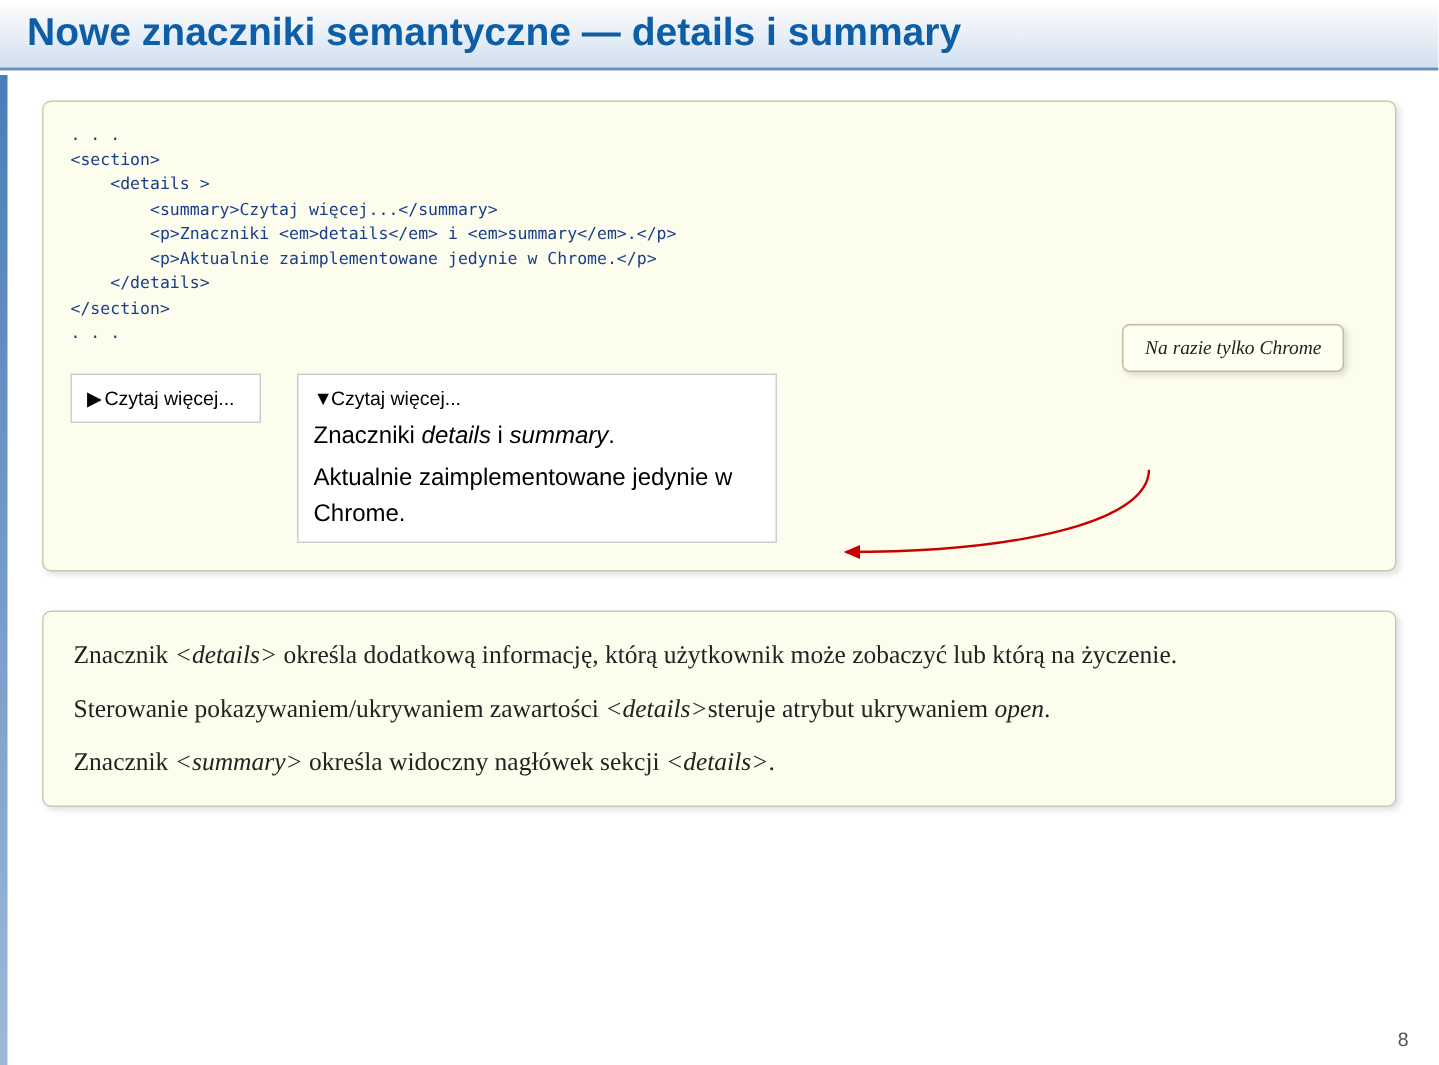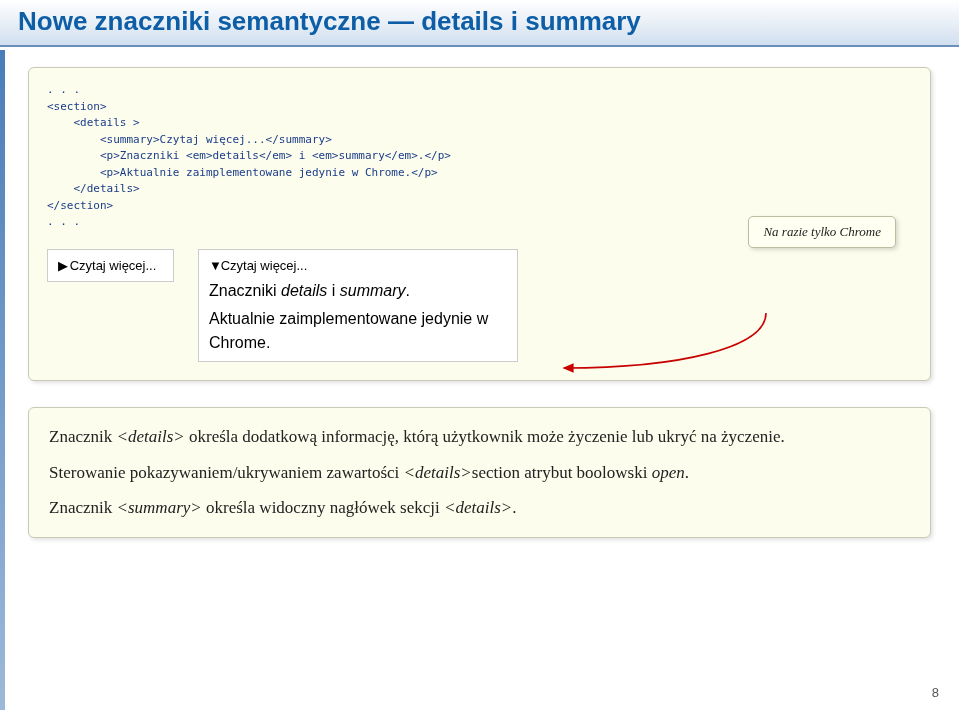--- a/index.html
+++ b/index.html
@@ -158,20 +158,20 @@
       <defs>
         <marker id="ah" markerWidth="8" markerHeight="8" refX="6" refY="3" orient="auto">
           <path d="M0,0 L7,3 L0,6 Z" fill="#c80000"></path>
         </marker>
       </defs>
       <path d="M 247,0 C 247,35 160,55 45,55" stroke="#c80000" stroke-width="1.6" fill="none" marker-end="url(#ah)"></path>
     </svg>
   </div>
 
   <div class="info-box">
-    <p><span>Znacznik </span><em>&lt;details&gt;</em><span> określa dodatkową informację, którą użytkownik może życzenie lub ukryć na życzenie.</span></p>
-    <p><span>Sterowanie pokazywaniem/ukrywaniem  zawartości </span><em>&lt;details&gt;</em><span>section atrybut boolowski </span><em>open</em><span>.</span></p>
+    <p><span>Znacznik </span><em>&lt;details&gt;</em><span> określa dodatkową informację, którą użytkownik może zobaczyć lub którą na życzenie.</span></p>
+    <p><span>Sterowanie pokazywaniem/ukrywaniem  zawartości </span><em>&lt;details&gt;</em><span>steruje atrybut ukrywaniem </span><em>open</em><span>.</span></p>
     <p><span>Znacznik </span><em>&lt;summary&gt;</em><span> określa widoczny nagłówek sekcji </span><em>&lt;details&gt;</em><span>.</span></p>
   </div>
 
 </div>
 
 <div class="page-num">8</div>
 
 </body></html>

